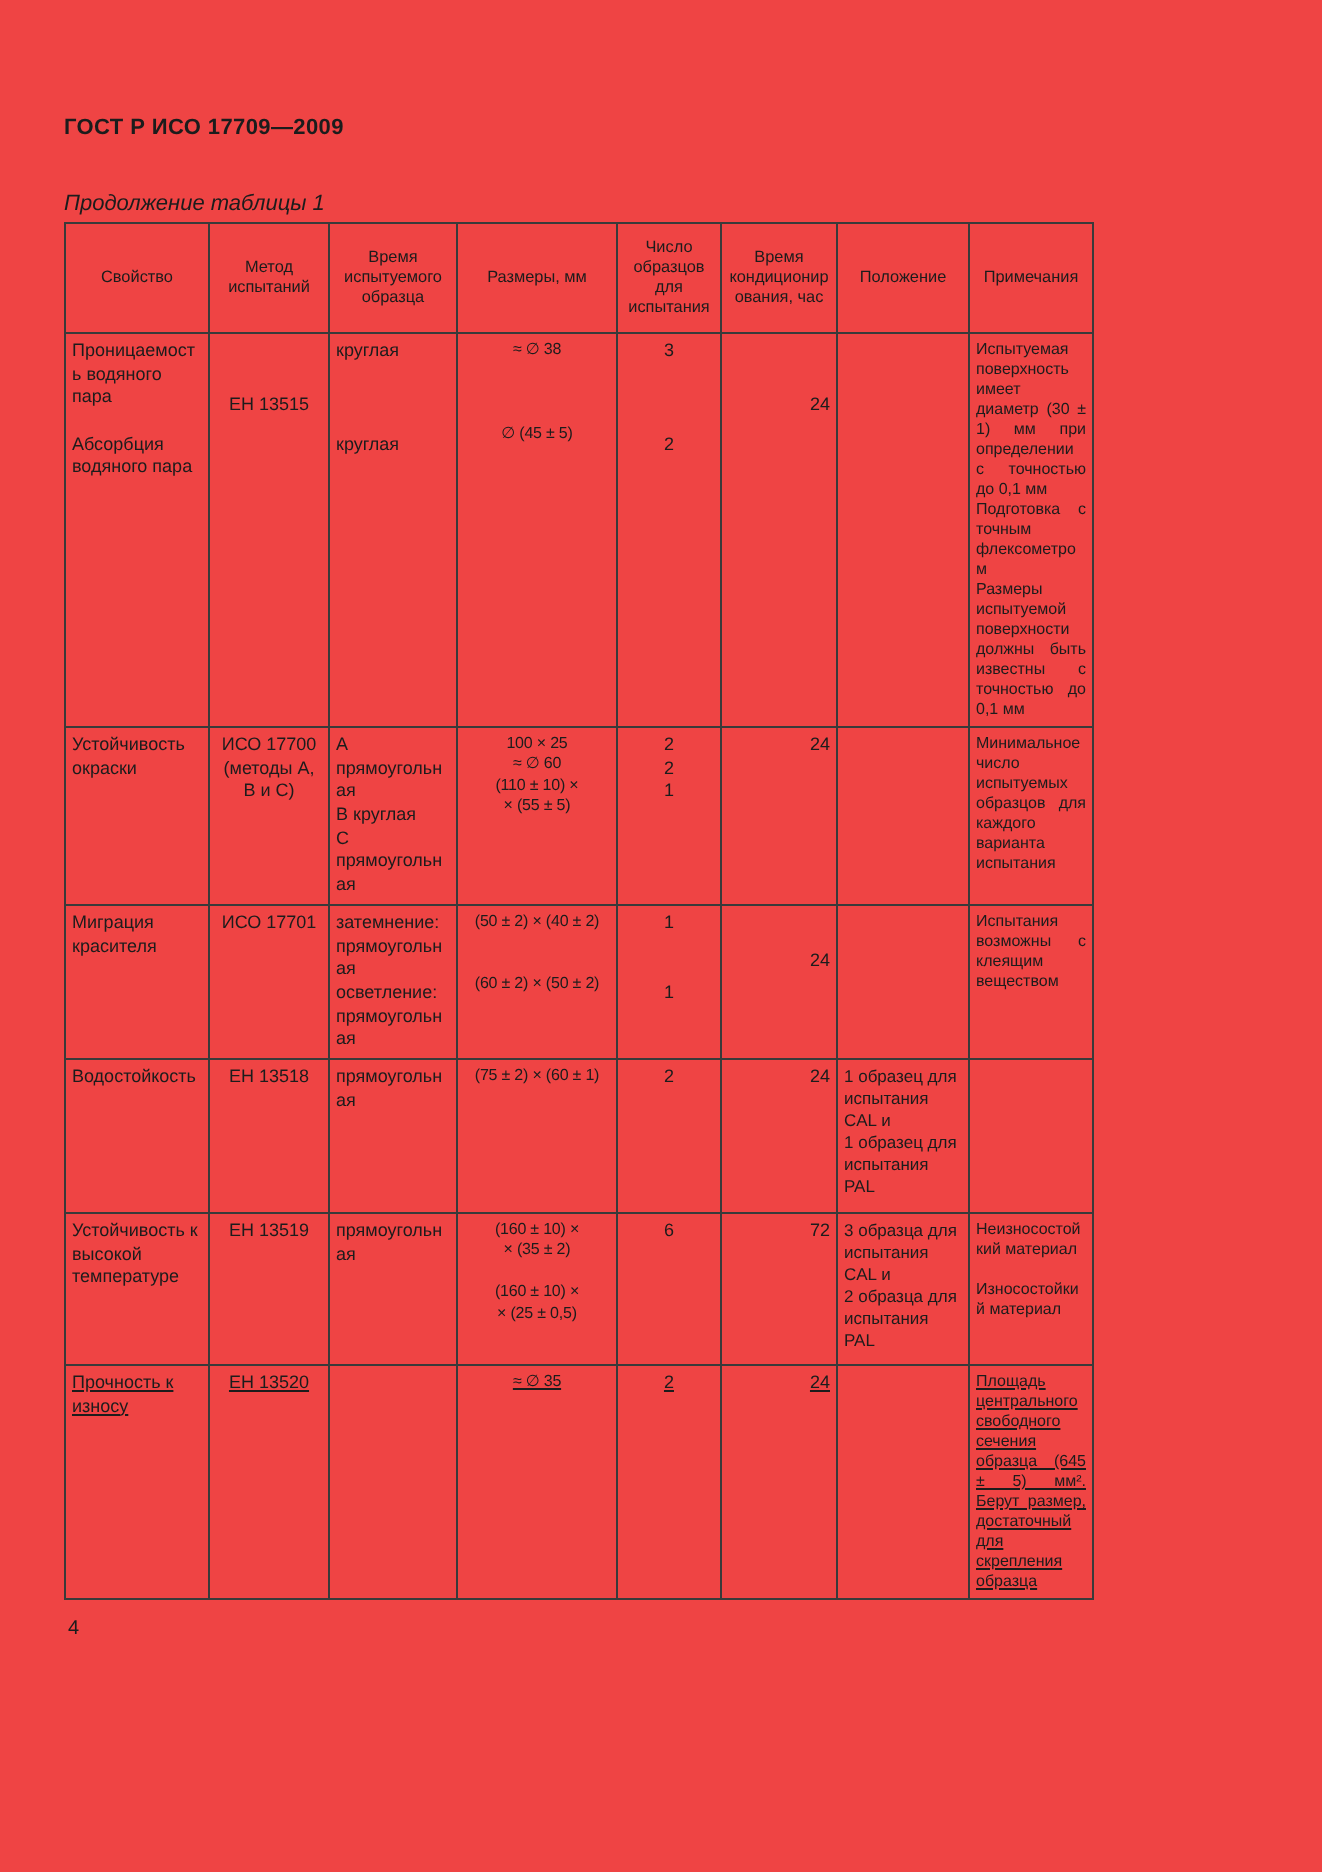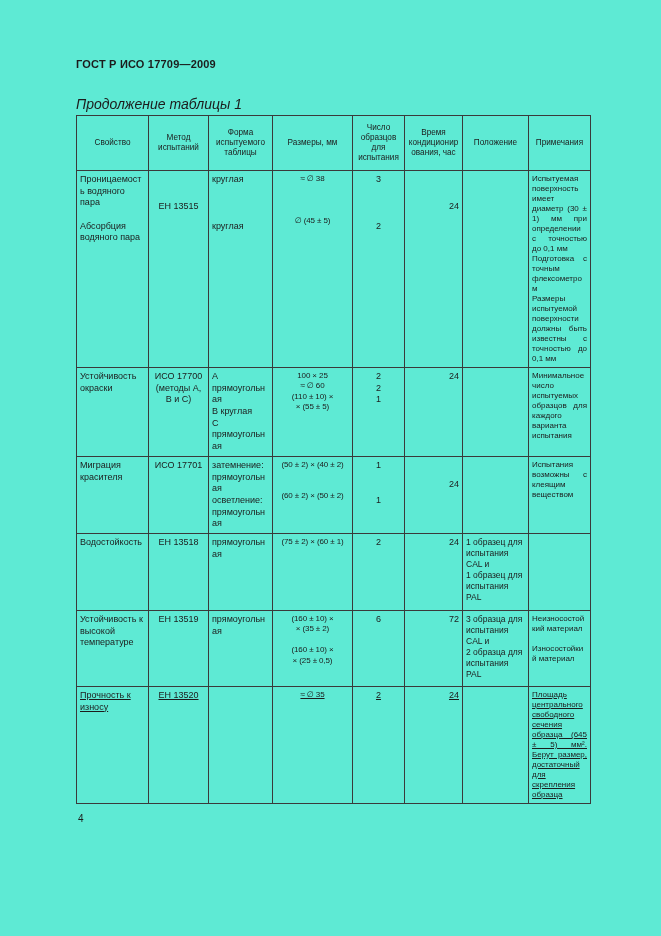--- a/index.html
+++ b/index.html
@@ -5,35 +5,35 @@
   html, body {
     margin: 0;
     padding: 0;
     background: #e8e8e8;
   }
   .page {
     position: relative;
     width: 661px;
     height: 936px;
     margin: 0 auto;
-    background: #5eead4;
+    background: #ef4444;
     box-sizing: border-box;
-    padding: 58px 71px 0 76px;
+    padding: 58px 71px 0 32px;
     font-family: "Liberation Sans", sans-serif;
     color: #1c1c1c;
     overflow: hidden;
   }
   .doc-header {
     font-size: 11px;
     font-weight: bold;
     letter-spacing: 0.2px;
     margin-bottom: 26px;
   }
   .table-caption {
-    font-size: 14px;
+    font-size: 11px;
     font-style: italic;
     margin-bottom: 3px;
   }
   table.spec-table {
     border-collapse: collapse;
     table-layout: fixed;
     width: 514px;
   }
   .spec-table th, .spec-table td {
     border: 1px solid #3a3a3a;
@@ -97,21 +97,21 @@
         <col style="width:80px">
       <col style="width:52px">
         <col style="width:58px">
         <col style="width:66px">
         <col style="width:62px">
     </colgroup>
     <thead>
       <tr>
         <th>Свойство</th>
         <th>Метод испытаний</th>
-        <th>Форма испытуемого таблицы</th>
+        <th>Время испытуемого образца</th>
         <th>Размеры, мм</th>
         <th>Число образцов для испытания</th>
         <th>Время кондиционирования, час</th>
         <th>Положение</th>
         <th>Примечания</th>
       </tr>
     </thead>
     <tbody>
       <tr class="r1">
         <td>Проницаемость водяного пара

